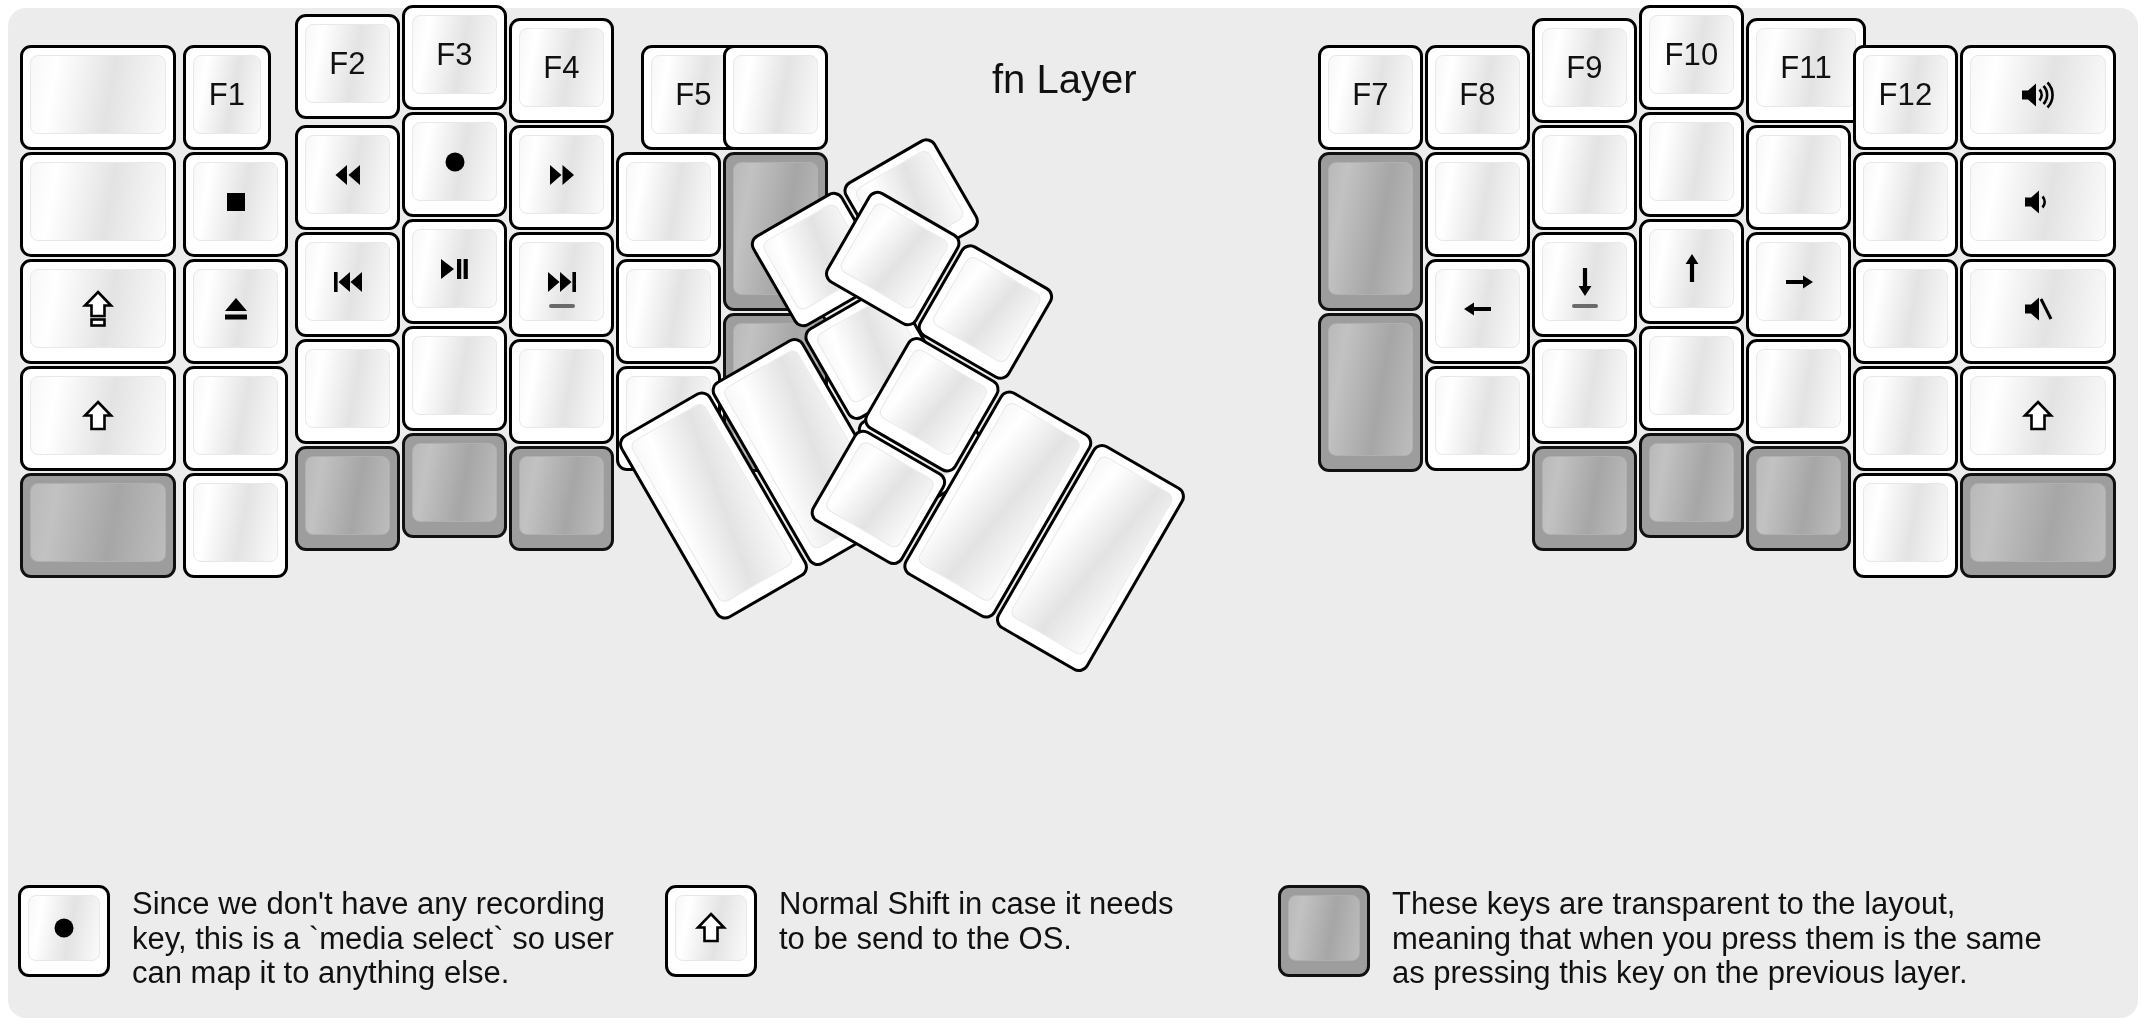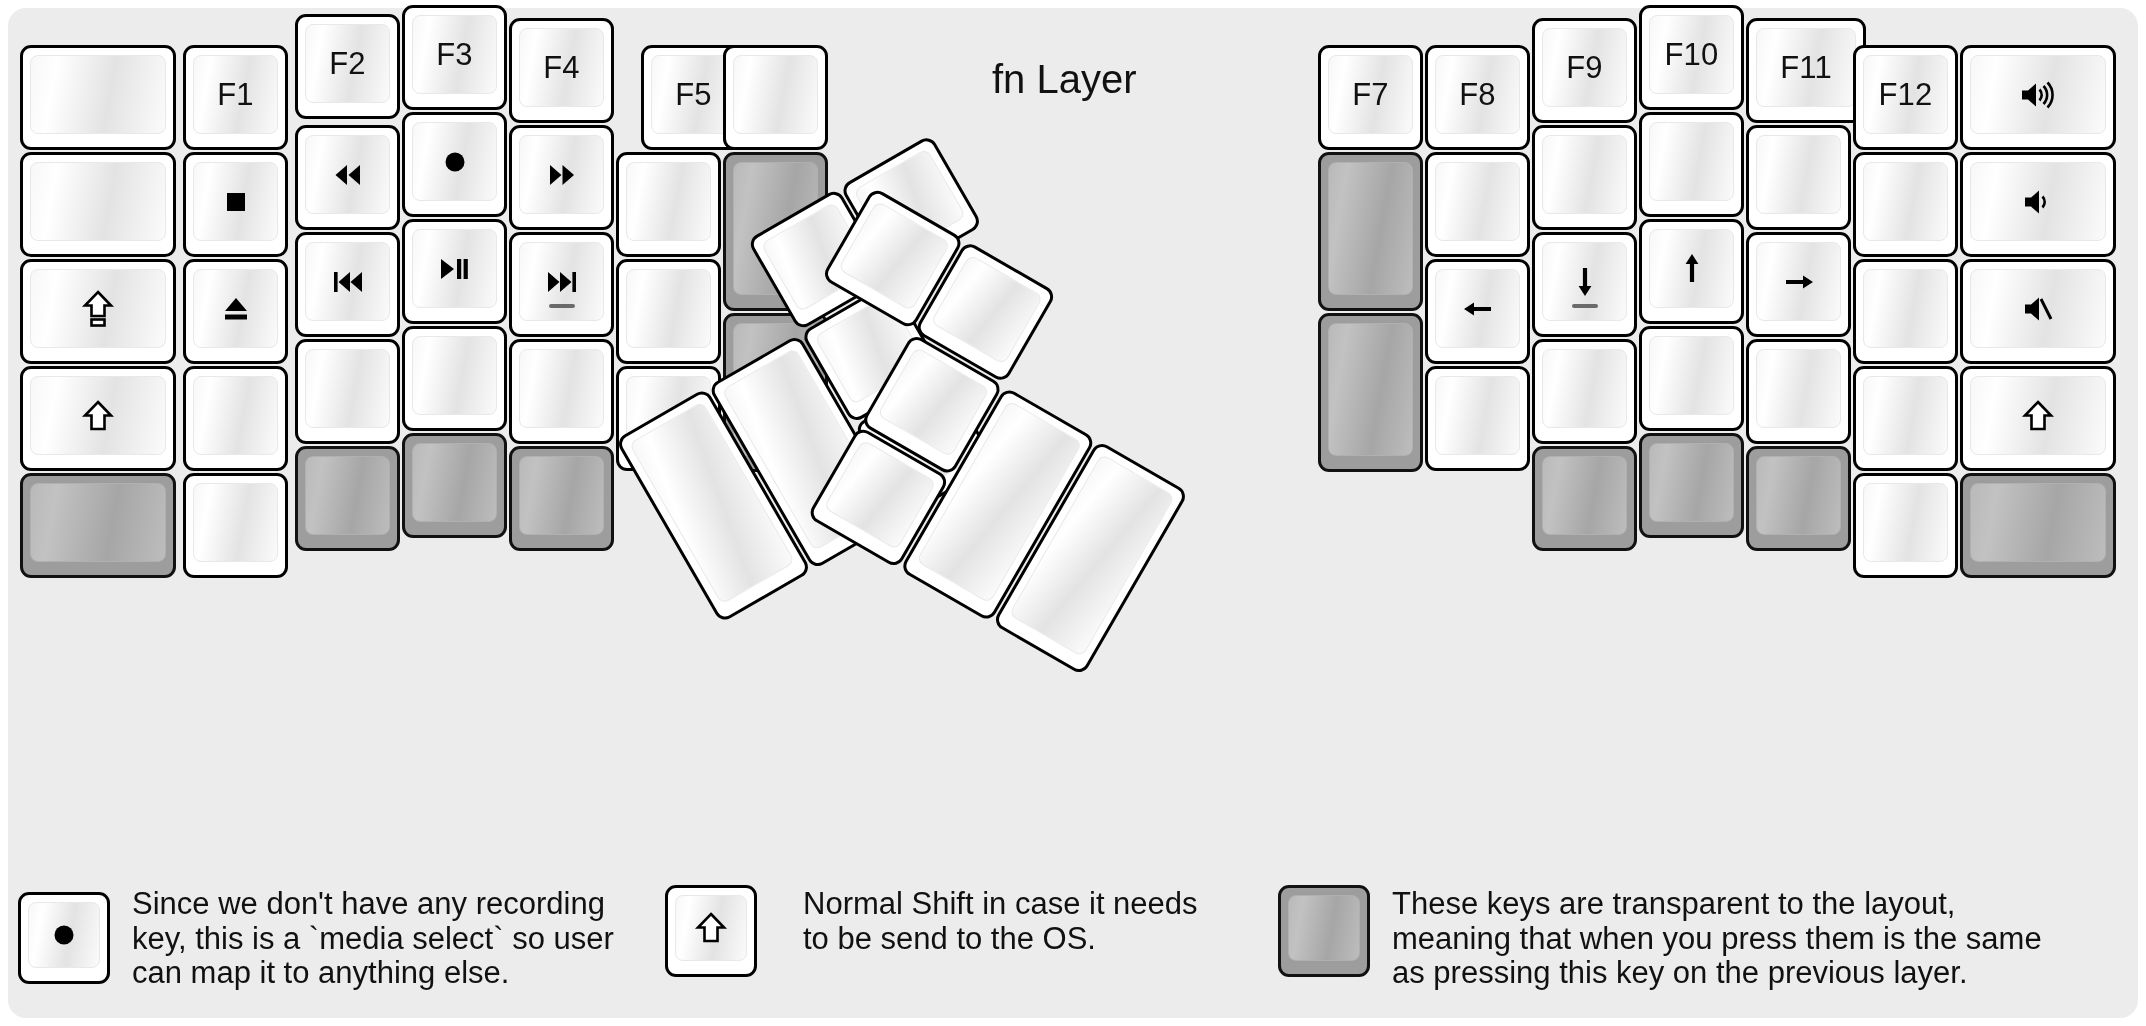--- a/index.html
+++ b/index.html
@@ -87,21 +87,21 @@
         <div class="lbl glyph">
           <svg class="ic" width="40" height="40" viewBox="0 0 40 40" fill="#000">
             <path d="M20 6 L33 19.5 L26.5 19.5 L26.5 33 L13.5 33 L13.5 19.5 L7 19.5 Z" fill="#fff" stroke="#000" stroke-width="2.6" stroke-linejoin="miter"></path>
           </svg>
         </div>
       </div>
       <div class="key trans" style="left: 20px; top: 473px; width: 156px; height: 105px;">
         <div class="cap"></div>
         <div class="lbl"></div>
       </div>
-      <div class="key" style="left: 183px; top: 45px; width: 105px; height: 105px;">
+      <div class="key" style="left: 183px; top: 45px; width: 88px; height: 105px;">
         <div class="cap"></div>
         <div class="lbl">F1</div>
       </div>
       <div class="key" style="left: 183px; top: 152px; width: 105px; height: 105px;">
         <div class="cap"></div>
         <div class="lbl glyph">
           <svg class="ic" width="40" height="40" viewBox="0 0 40 40" fill="#000">
             <rect x="11" y="11" width="18" height="18"></rect>
           </svg>
         </div>
@@ -456,36 +456,36 @@
           <div class="cap"></div>
           <div class="lbl"></div>
         </div>
         <div class="key" style="left: 0px; top: 0px; width: 105px; height: 212px;">
           <div class="cap"></div>
           <div class="lbl"></div>
         </div>
       </div>
     </div>
   <div id="legend-layer">
-      <div class="legend-item" style="left: 18px; top: 885px; align-items: center;">
+      <div class="legend-item" style="left: 18px; top: 885px;">
         <div class="legend-key">
           <div class="key" style="left: 0px; top: 0px; width: 92px; height: 92px;">
             <div class="cap"></div>
             <div class="lbl glyph">
               <svg class="ic" width="40" height="40" viewBox="0 0 40 40" fill="#000">
                 <circle cx="20" cy="20" r="9.5"></circle>
               </svg>
             </div>
           </div>
         </div>
         <div class="legend-text">Since we don't have any recording
 key, this is a `media select` so user
 can map it to anything else.</div>
       </div>
-      <div class="legend-item" style="left: 665px; top: 885px; gap: 24px;">
+      <div class="legend-item" style="left: 665px; top: 885px;">
         <div class="legend-key">
           <div class="key" style="left: 0px; top: 0px; width: 92px; height: 92px;">
             <div class="cap"></div>
             <div class="lbl glyph">
               <svg class="ic" width="40" height="40" viewBox="0 0 40 40" fill="#000">
                 <path d="M20 6 L33 19.5 L26.5 19.5 L26.5 33 L13.5 33 L13.5 19.5 L7 19.5 Z" fill="#fff" stroke="#000" stroke-width="2.6" stroke-linejoin="miter"></path>
               </svg>
             </div>
           </div>
         </div>

